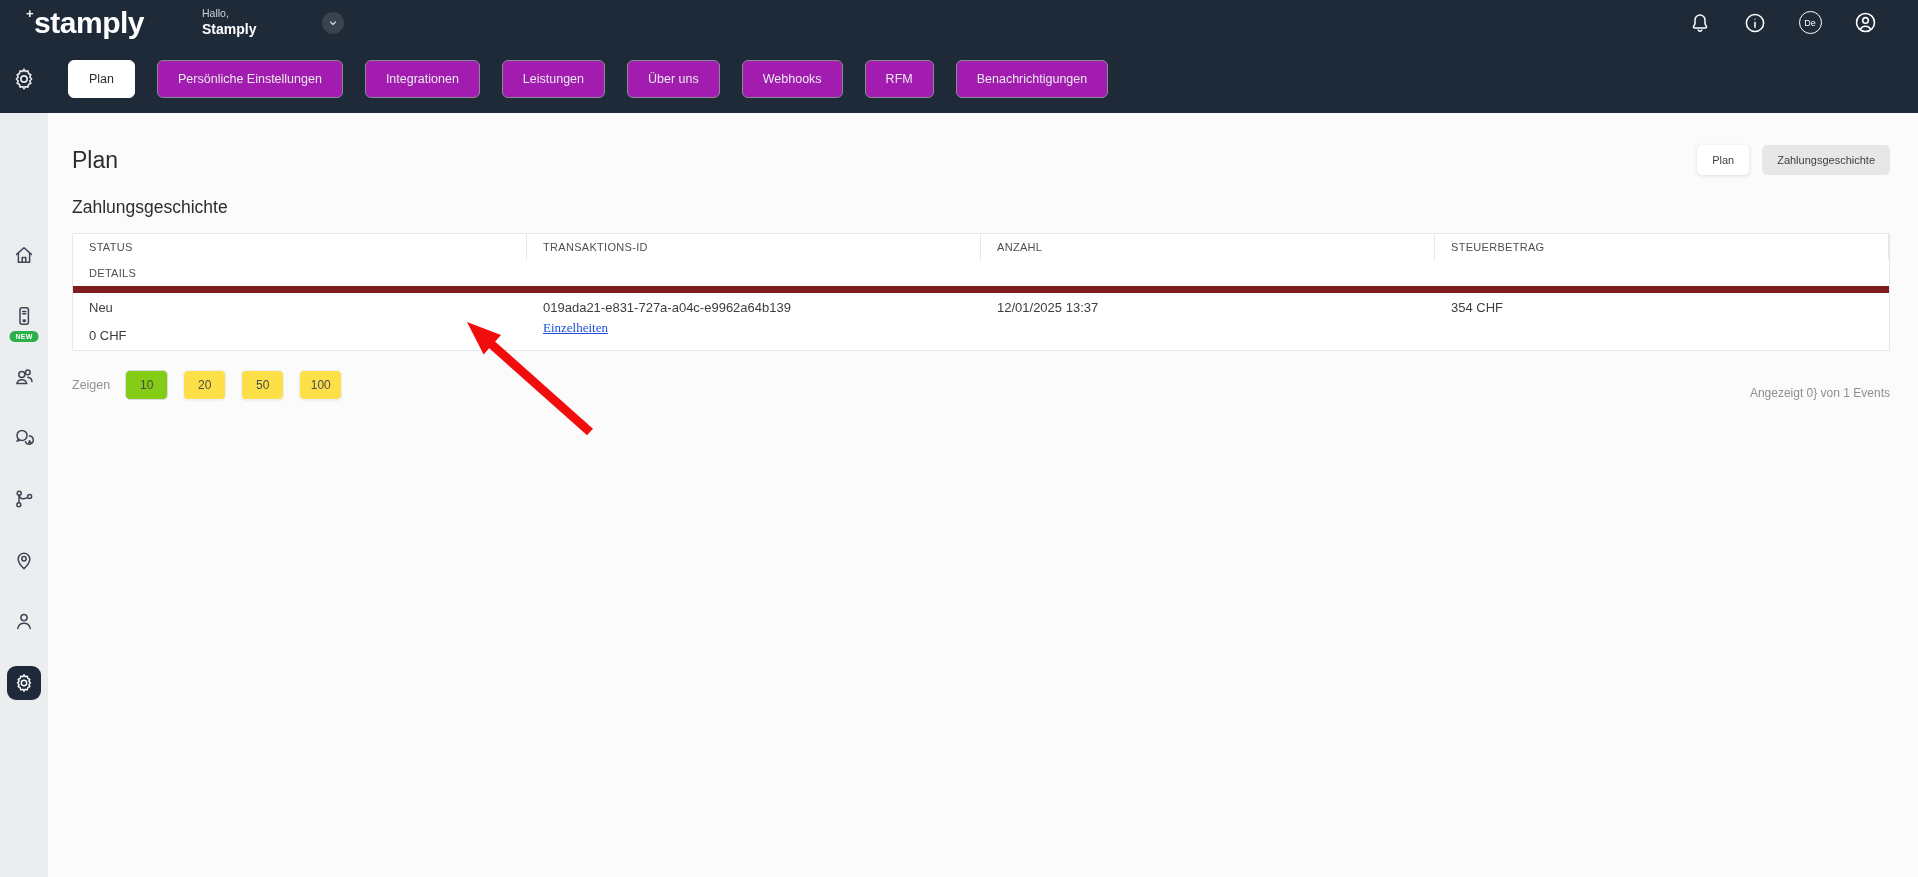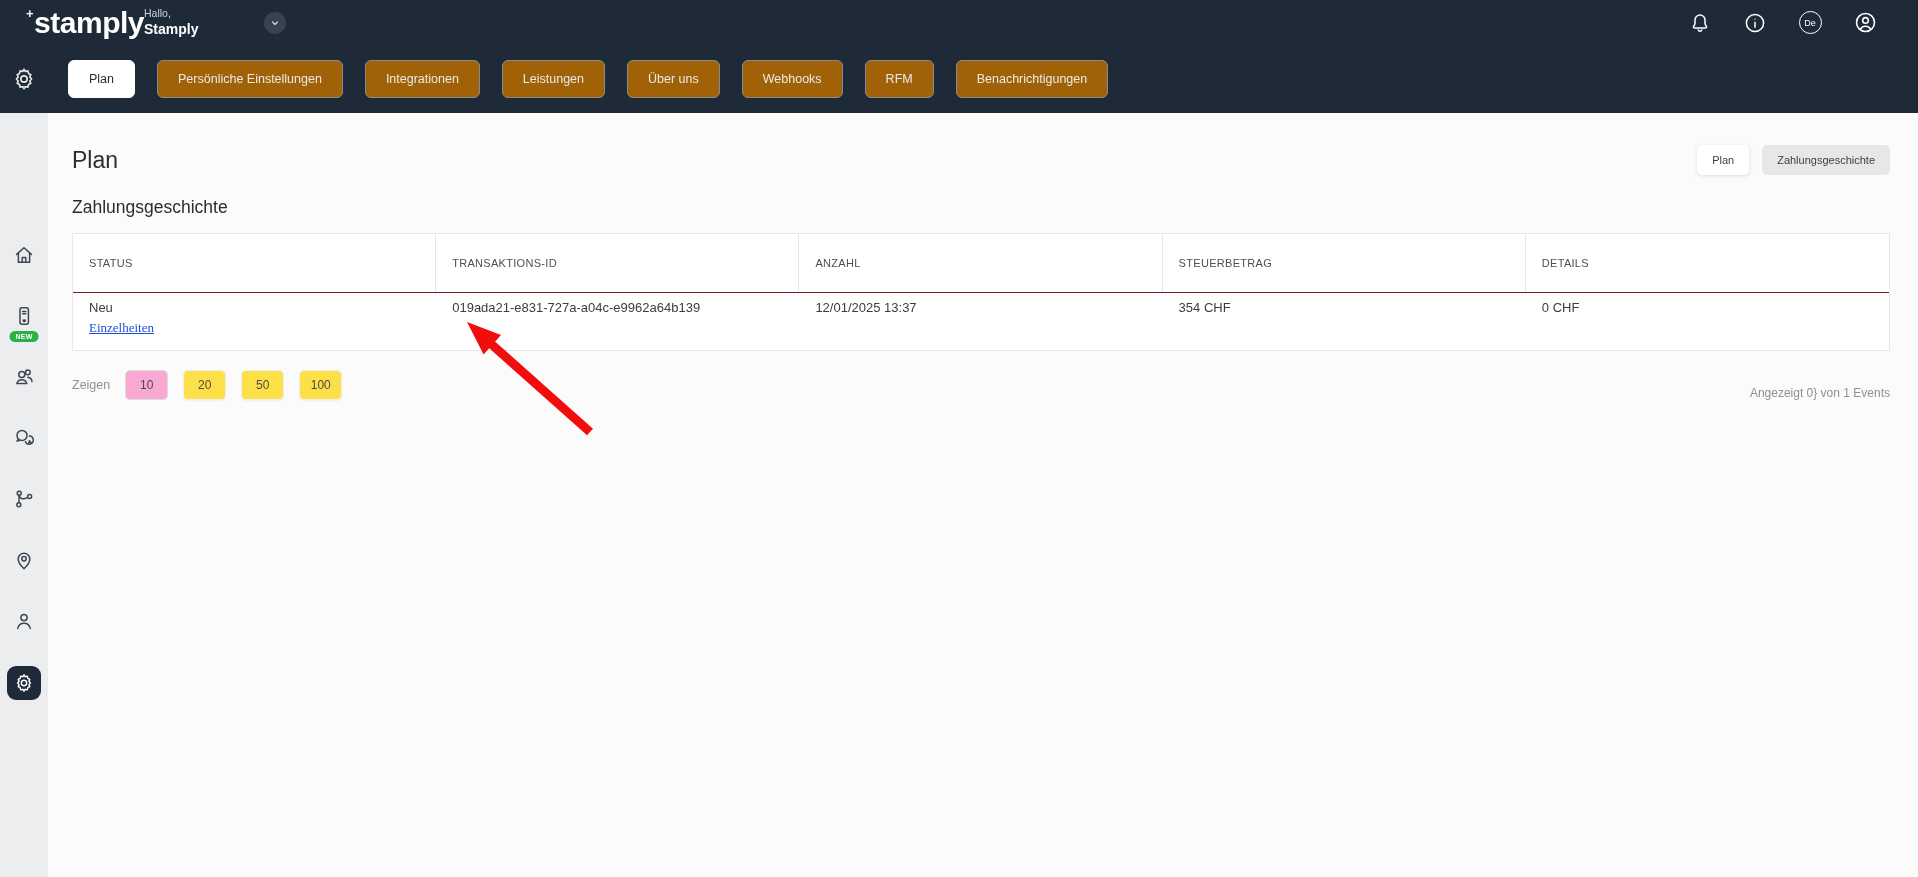--- a/index.html
+++ b/index.html
@@ -10,62 +10,62 @@
   *{box-sizing:border-box}
   html,body{margin:0;padding:0}
   body{
     width:1918px;height:877px;position:relative;overflow:hidden;
     font-family:"Liberation Sans",sans-serif;background:#fbfbfc;
   }
   
   .topbar{height:45px;background:var(--header-bg);display:flex;align-items:center;color:#fff}
   .logo{margin-left:26px;font-size:30px;font-weight:700;letter-spacing:-.5px;display:flex;align-items:flex-start;color:#fff;cursor:pointer}
   .logo-plus{font-size:13px;font-weight:700;margin-right:1px;margin-top:0}
-  .greeting{line-height:1.3}
+  .greeting{margin-left:58px;line-height:1.3}
   .greet-small{font-size:10.5px;color:#cdd2d8;display:block}
   .greet-name{font-size:14px;font-weight:700;color:#fff;display:block}
   .account-chevron{margin-left:66px;width:22px;height:22px;border-radius:50%;background:#39424e;display:flex;align-items:center;justify-content:center;color:#cfd3d8;border:none;cursor:pointer;padding:0}
   .topbar-right{margin-left:auto;margin-right:40px;display:flex;align-items:flex-start;gap:29px}
   .icon-btn{background:none;border:none;color:#fff;width:26px;height:26px;display:flex;align-items:center;justify-content:center;cursor:pointer;padding:0}
   .lang-circle{width:23px;height:23px;border-radius:50%;border:1.4px solid #fff;display:flex;align-items:center;justify-content:center;font-size:9px;color:#fff}
   
   .navrow{height:68px;background:var(--header-bg);display:flex;align-items:center;padding-left:10px}
   .nav-gear{width:28px;display:flex;justify-content:center;color:#e8eaec}
   .nav-tabs{margin-left:30px;display:flex;gap:22px}
-  .nav-tab{height:38px;padding:0 20px;border-radius:6px;background:#a16207;border:1px solid #878b93;color:#e9eaec;font-size:12.5px;cursor:pointer;font-family:inherit;white-space:nowrap}
+  .nav-tab{height:38px;padding:0 20px;border-radius:6px;background:#a21caf;border:1px solid #878b93;color:#e9eaec;font-size:12.5px;cursor:pointer;font-family:inherit;white-space:nowrap}
   .nav-tab.active{background:#fff;border-color:#fff;color:#2e2e2e}
   
   .app-body{display:flex;height:764px}
   .sidebar{width:48px;background:#ebedee;display:flex;flex-direction:column;align-items:center;padding-top:126px;gap:29px}
   .side-item{width:32px;height:32px;display:flex;align-items:center;justify-content:center;color:#3d4654;position:relative;cursor:pointer;background:none;border:none;padding:0}
   .side-item.active{background:var(--header-bg);border-radius:9px;color:#fff;width:34px;height:34px}
   .new-badge{position:absolute;bottom:-10px;left:50%;transform:translateX(-50%);background:var(--accent-new);color:#fff;font-size:7px;font-weight:700;padding:2px 6px;border-radius:7px;letter-spacing:.2px}
   .main{flex:1;padding:0 28px 0 24px;position:relative}
   .page-head{display:flex;justify-content:space-between;align-items:center;margin-top:32px}
   .page-title{font-size:23px;color:#2d2d2d;font-weight:500;margin:0}
   .view-toggle{display:flex;gap:13px}
   .toggle-btn{height:30px;padding:0 15px;border-radius:5px;border:none;font-size:11px;color:#3e3e3e;cursor:pointer;font-family:inherit}
   .toggle-btn.active{background:#fff;box-shadow:0 1px 4px rgba(0,0,0,.12)}
   .toggle-btn.inactive{background:#e6e7e9}
   .section-title{font-size:17.5px;color:#2d2d2d;font-weight:500;margin:22px 0 0}
   
   .table{margin-top:15px;background:#fff;border:1px solid #e6e7e9}
-  .t-head{display:grid;grid-template-columns:repeat(5,1fr);height:59px;border-bottom:1px solid #7f1d1d}
+  .t-head{display:grid;grid-template-columns:repeat(4,1fr);height:59px;border-bottom:7px solid #7f1d1d}
   .th{display:flex;align-items:center;justify-content:space-between;padding:0 16px;font-size:11px;color:#4f4f4f;letter-spacing:.3px;border-right:1px solid #e6e7e9}
   .th:last-child{border-right:none}
   .sort-icon{color:#c7c9cc;display:flex}
-  .t-row{display:grid;grid-template-columns:repeat(5,1fr);height:57px}
+  .t-row{display:grid;grid-template-columns:repeat(4,1fr);height:57px}
   .td{display:flex;align-items:center;padding:0 16px;font-size:13px;color:#3d3d3d}
   .details-link{font-size:13px;color:#1d4ed8;text-decoration:underline;transform:translateY(-8px);cursor:pointer;background:none;border:none;padding:0;font-family:Liberation Serif, serif}
   
   .pagination{display:flex;justify-content:space-between;align-items:flex-end;margin-top:19px}
   .pag-left{display:flex;align-items:center;gap:15px}
   .show-label{font-size:12.5px;color:#8f9296}
   .size-btn{min-width:43px;height:30px;border-radius:5px;background:#fde047;border:1px solid #efefef;box-shadow:0 1px 2px rgba(0,0,0,.06);font-size:12px;color:#4a4a4a;cursor:pointer;font-family:inherit}
-  .size-btn.active{background:#f9a8d4;border-color:#dbdcde;box-shadow:none}
+  .size-btn.active{background:#84cc16;border-color:#dbdcde;box-shadow:none}
   .pag-summary{font-size:12px;color:#8d9094}
   
   .arrow-overlay{position:absolute;left:430px;top:295px;pointer-events:none}
   svg{display:block}
 </style>
 </head>
 <body>
 
 <header class="topbar">
   <div class="logo">

